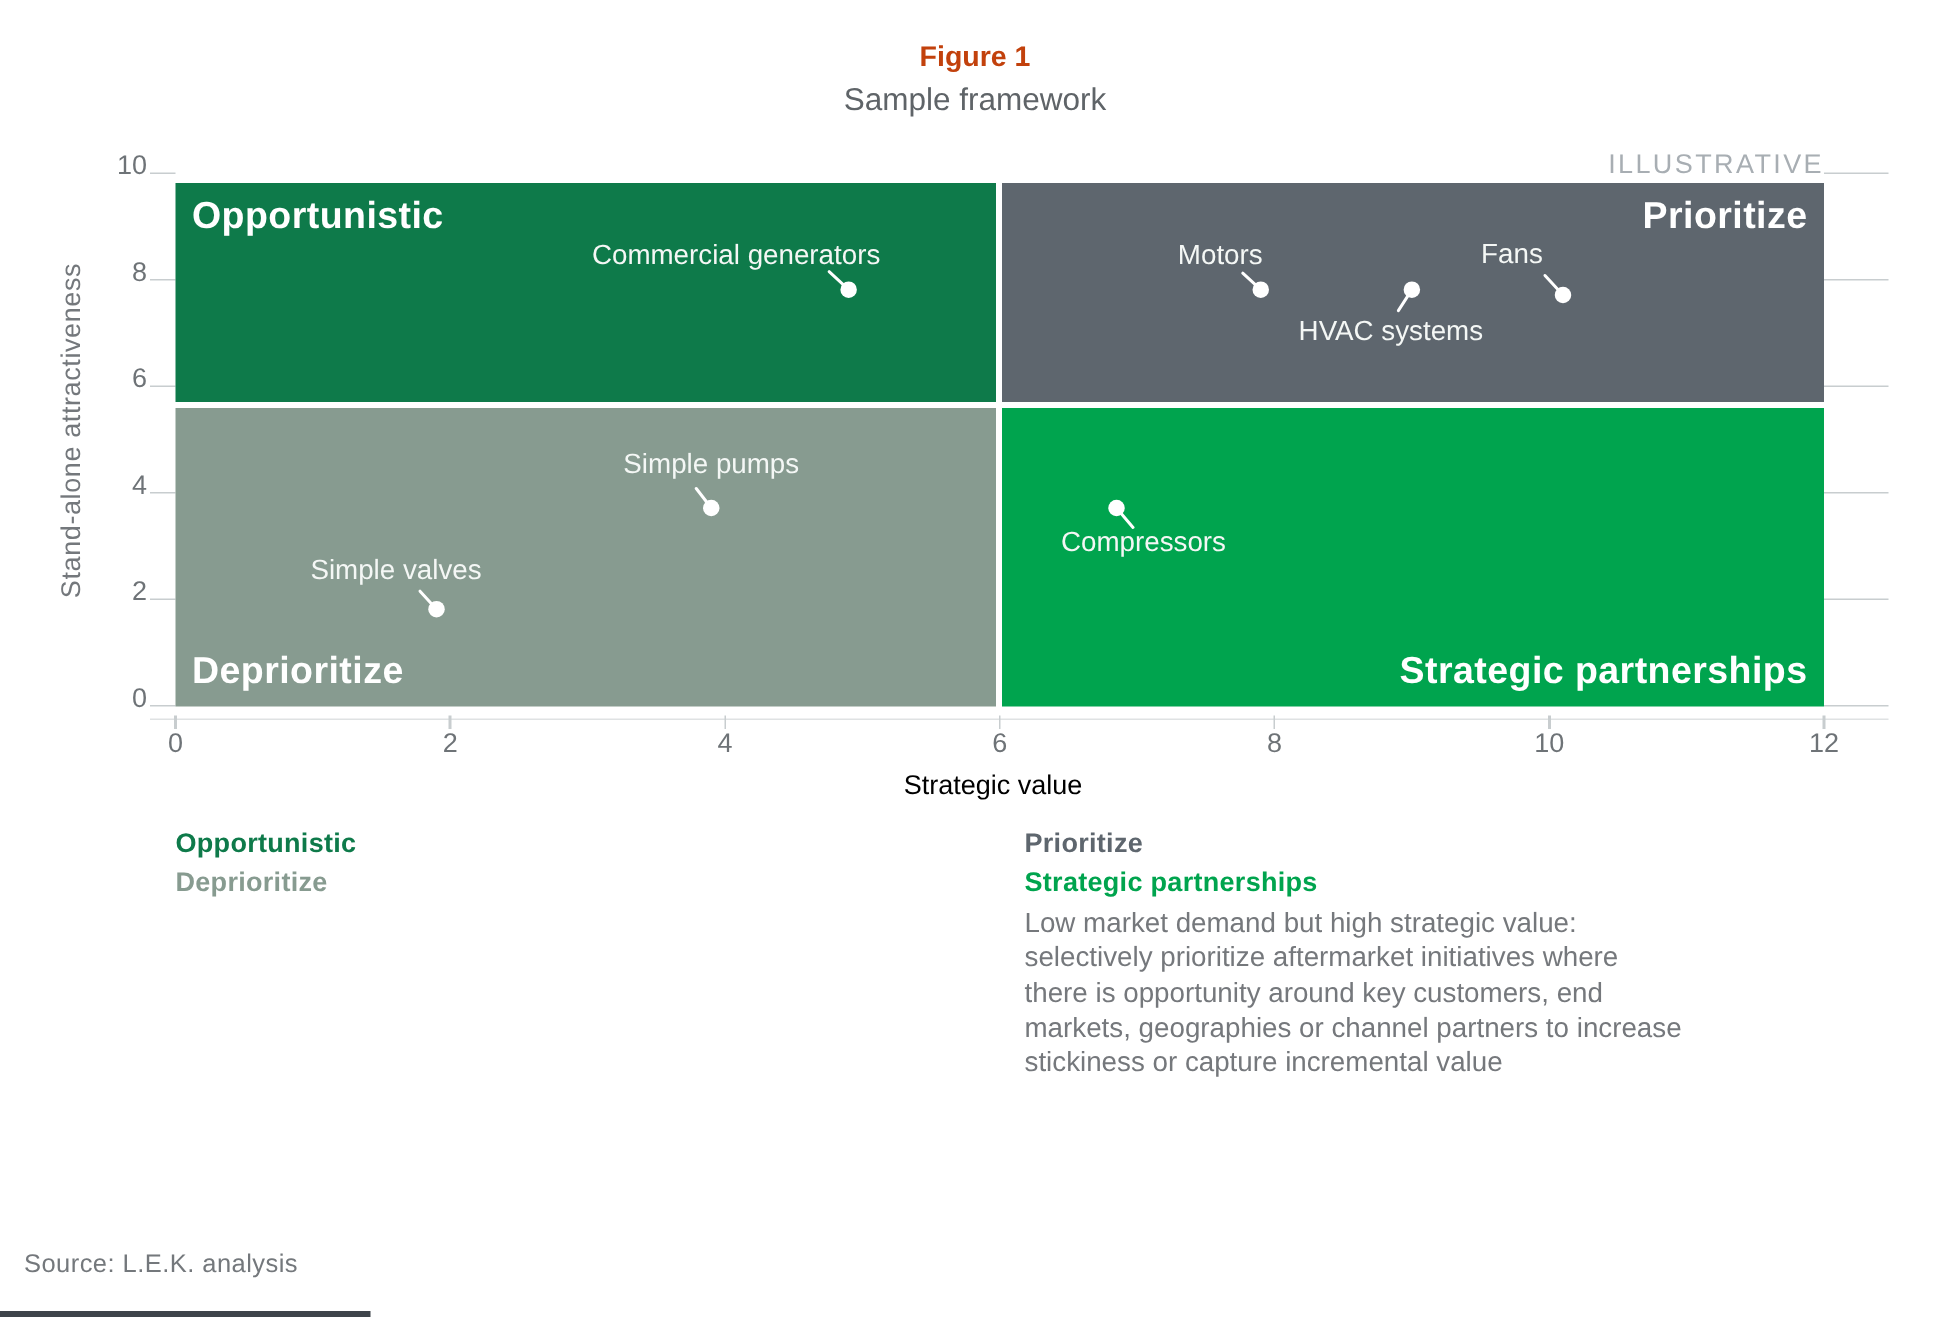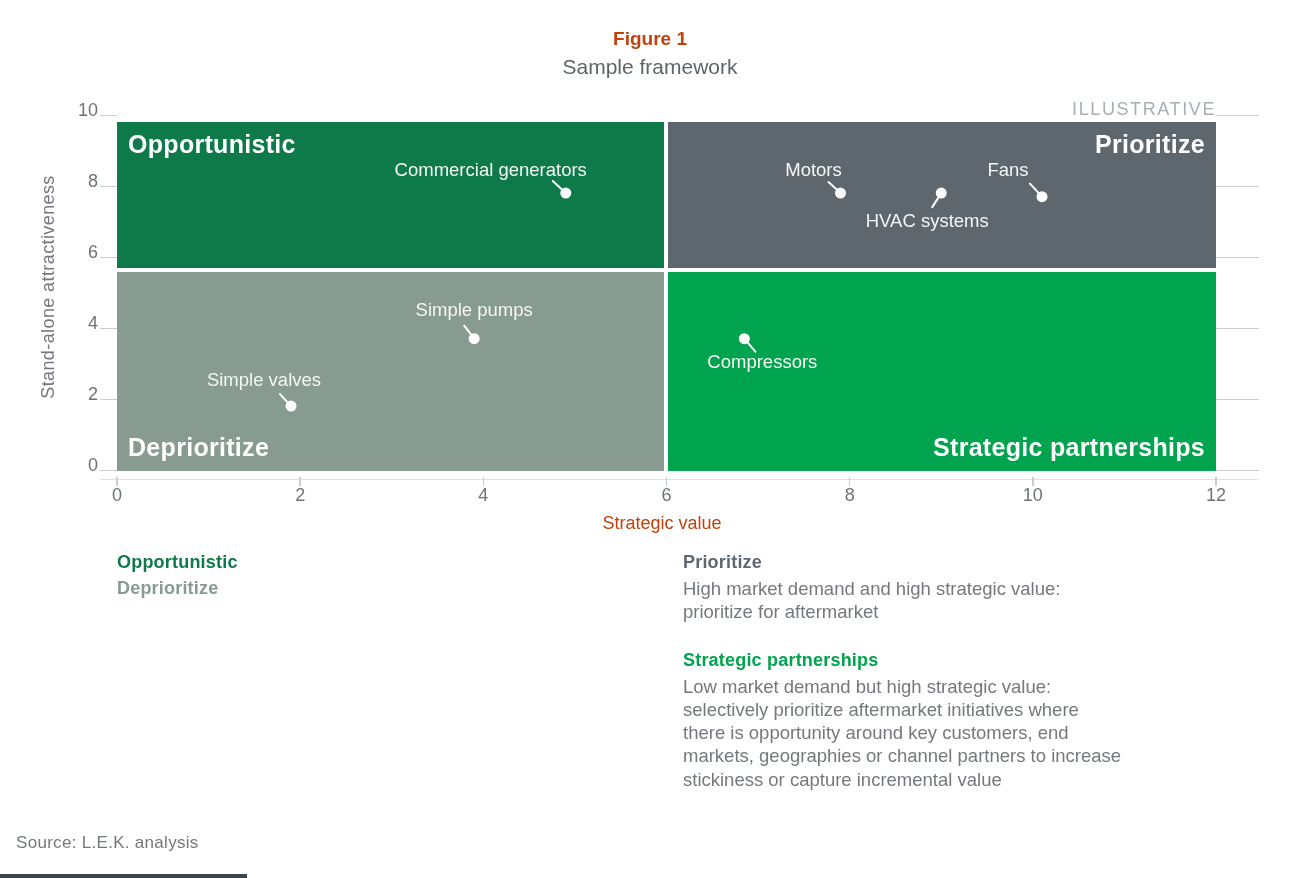--- a/index.html
+++ b/index.html
@@ -12,21 +12,21 @@
   .title-block{left:0;right:0;top:27px;text-align:center;}
   .fig-title{font-size:19px;font-weight:bold;color:#c2410c;line-height:23px;}
   .fig-subtitle{font-size:21px;color:#5F6468;line-height:27px;margin-top:3px;}
   
   .illustrative{top:99px;right:84px;font-size:18px;letter-spacing:1.6px;color:#A8AEB3;}
   
   .y-axis-title{
     left:48px;top:287px;transform:translate(-50%,-50%) rotate(-90deg);
     white-space:nowrap;font-size:18px;color:#74787C;letter-spacing:0.4px;
   }
-  .x-axis-title{left:552px;top:513px;width:220px;text-align:center;font-size:18px;color:#c2410c;}
+  .x-axis-title{left:552px;top:513px;width:220px;text-align:center;font-size:18px;color:#000000;}
   
   .tick-line{background:#C8CDCF;}
   .axis-baseline{background:#DFE2E3;}
   .y-tick-label{width:42px;text-align:right;font-size:18px;color:#6E7377;line-height:22px;}
   .x-tick-label{width:44px;text-align:center;font-size:18px;color:#6E7377;line-height:22px;}
   
   .quadrant{display:flex;}
   .quadrant-label{
     font-size:25px;font-weight:bold;color:#ffffff;letter-spacing:0.3px;line-height:30px;
     padding:7px 11px 9px 11px;
@@ -133,22 +133,20 @@
     </svg>
 
   <div class="abs x-axis-title">Strategic value</div>
 
   <div class="abs legend-col" id="legend-col-left" style="left:117px;width:560px;">
       <h3 class="legend-heading" style="color: rgb(14, 122, 74);">Opportunistic</h3>
       <h3 class="legend-heading" style="color: rgb(135, 155, 144);">Deprioritize</h3>
     </div>
   <div class="abs legend-col" id="legend-col-right" style="left:683px;width:575px;">
       <h3 class="legend-heading" style="color: rgb(94, 102, 110);">Prioritize</h3>
-      <p class="legend-body">High market demand and high strategic value:
-prioritize for aftermarket</p>
       <h3 class="legend-heading" style="color: rgb(0, 164, 78);">Strategic partnerships</h3>
       <p class="legend-body">Low market demand but high strategic value:
 selectively prioritize aftermarket initiatives where
 there is opportunity around key customers, end
 markets, geographies or channel partners to increase
 stickiness or capture incremental value</p>
     </div>
 
   <div class="abs source-line">Source: L.E.K. analysis</div>
 

